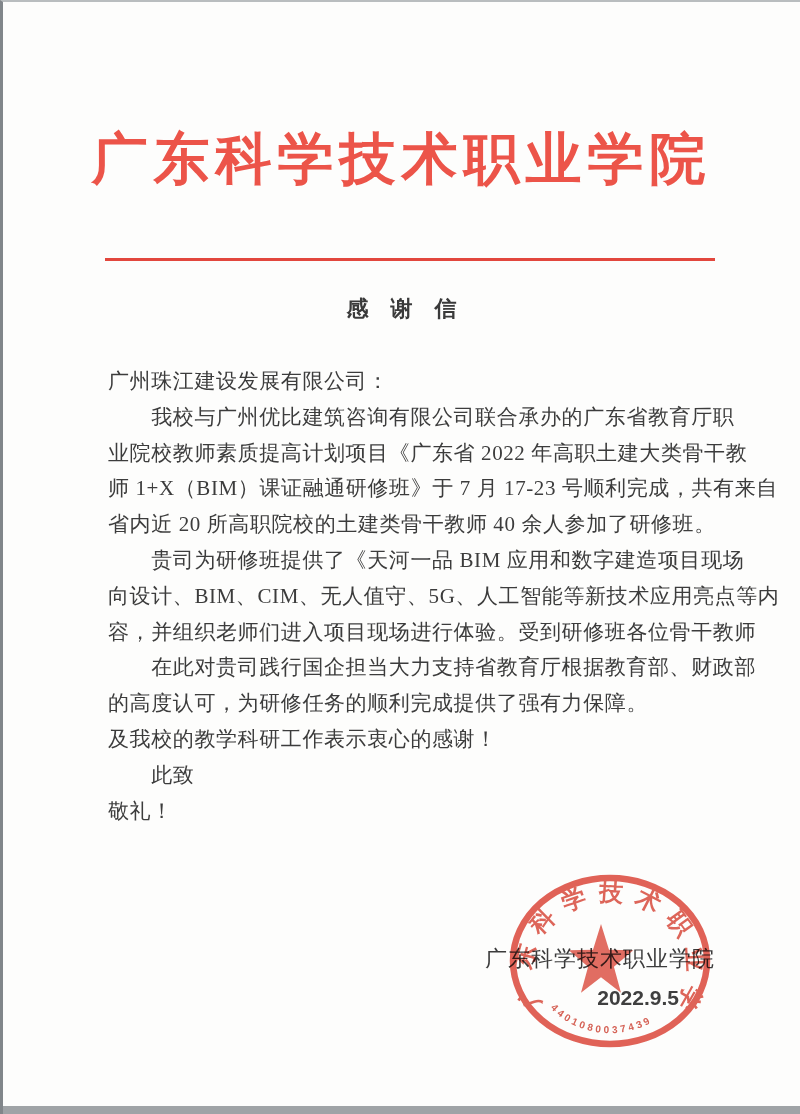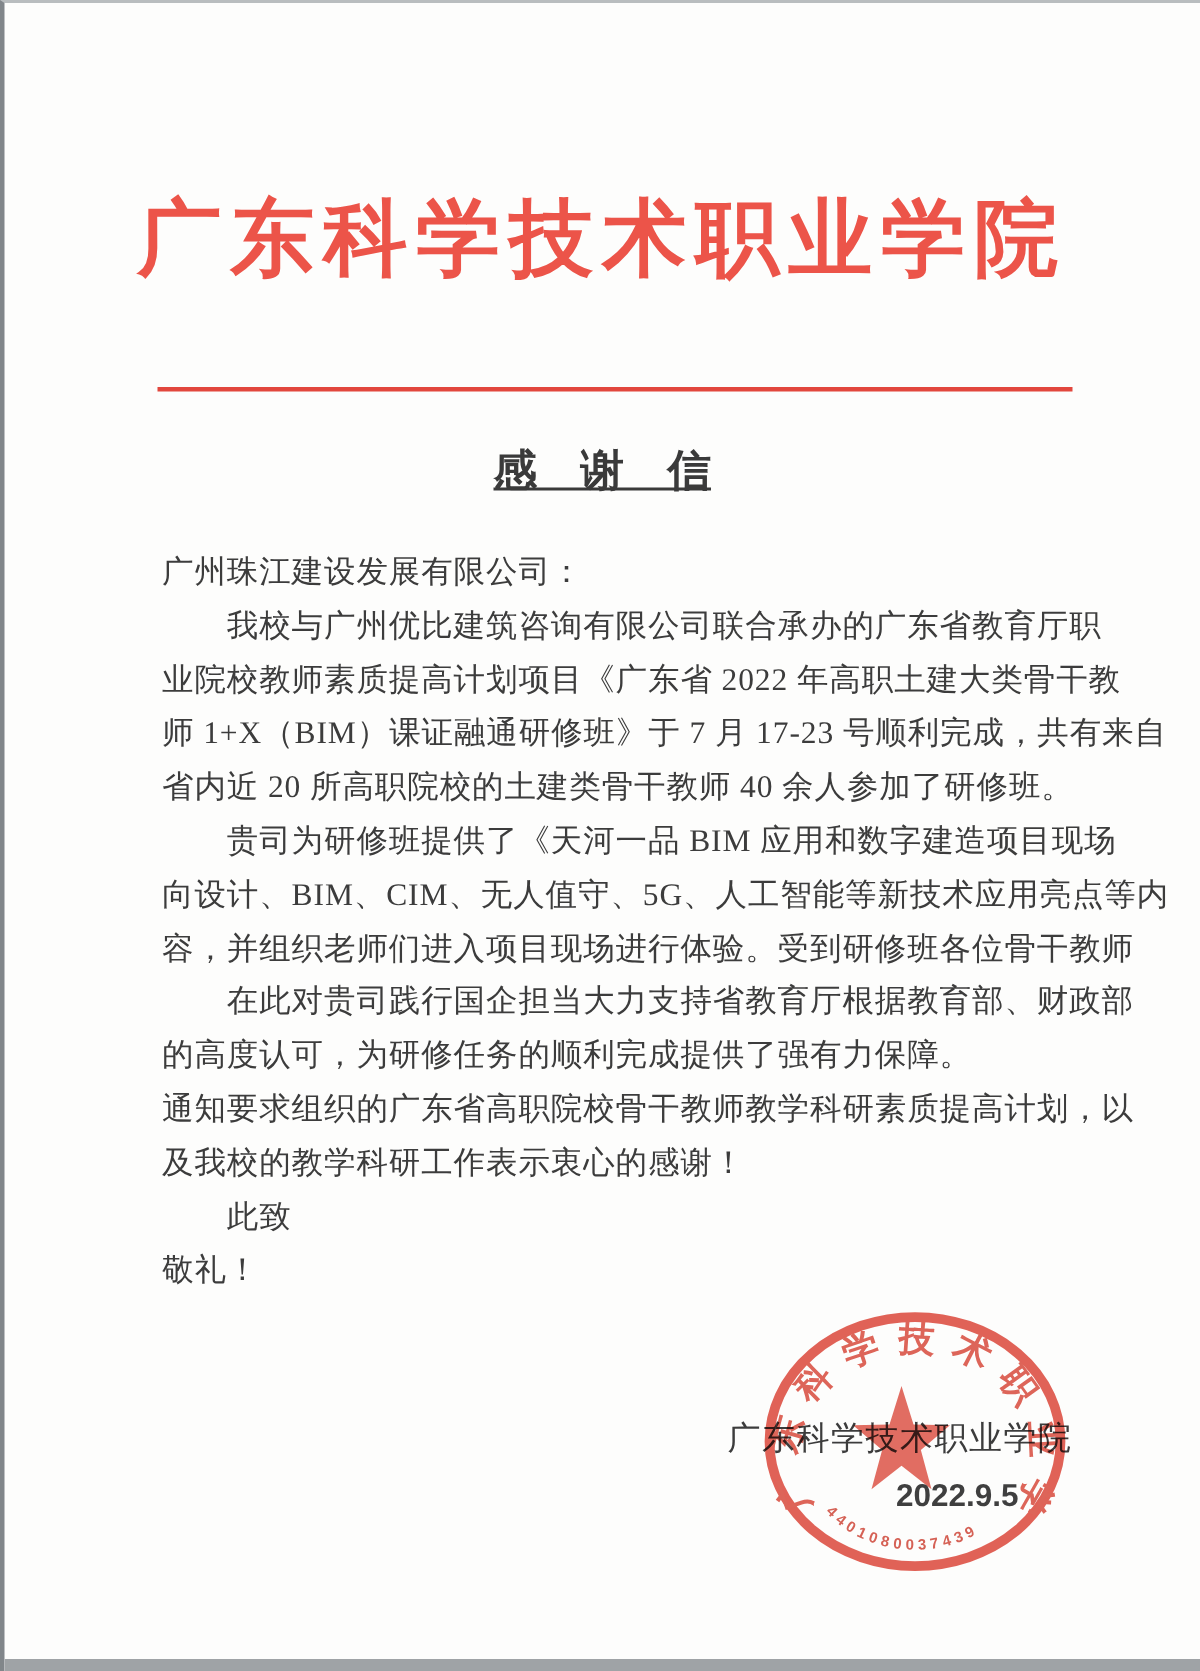--- a/index.html
+++ b/index.html
@@ -25,23 +25,22 @@
     letter-spacing:6px;
     color:#ec5449;
   }
   .red-divider{
     position:absolute;top:256px;left:102px;width:610px;height:3px;
     background:#e2473d;
   }
   .letter-title{
     position:absolute;top:292px;left:0;width:100%;
     text-align:center;
-    font-size:29px;font-weight:600;
+    font-size:22px;font-weight:600;
     color:#3a3a3a;
-    text-decoration:underline;
   }
   .letter-body{
     position:absolute;top:362px;left:105px;width:614px;
     font-size:21px;color:#3c3c3c;
     letter-spacing:0.6px;
   }
   .body-line{
     height:35.8px;line-height:35.8px;
     white-space:nowrap;
   }
@@ -95,21 +94,20 @@
   <div class="body-line">广州珠江建设发展有限公司：</div>
       <div class="body-line">　　我校与广州优比建筑咨询有限公司联合承办的广东省教育厅职</div>
       <div class="body-line">业院校教师素质提高计划项目《广东省 2022 年高职土建大类骨干教</div>
       <div class="body-line">师 1+X（BIM）课证融通研修班》于 7 月 17-23 号顺利完成，共有来自</div>
       <div class="body-line">省内近 20 所高职院校的土建类骨干教师 40 余人参加了研修班。</div>
       <div class="body-line">　　贵司为研修班提供了《天河一品 BIM 应用和数字建造项目现场</div>
       <div class="body-line">向设计、BIM、CIM、无人值守、5G、人工智能等新技术应用亮点等内</div>
       <div class="body-line">容，并组织老师们进入项目现场进行体验。受到研修班各位骨干教师</div>
       <div class="body-line">　　在此对贵司践行国企担当大力支持省教育厅根据教育部、财政部</div>
       <div class="body-line">的高度认可，为研修任务的顺利完成提供了强有力保障。</div>
-      <div class="body-line">通知要求组织的广东省高职院校骨干教师教学科研素质提高计划，以</div>
       <div class="body-line">及我校的教学科研工作表示衷心的感谢！</div>
       <div class="body-line">　　此致</div>
       <div class="body-line">敬礼！</div>
     </div>
 
   <div class="signature-name">广东科学技术职业学院</div>
 
   <div class="signature-date">2022.9.5</div>
 
   <svg class="seal" viewBox="-104 -91 208 182">

